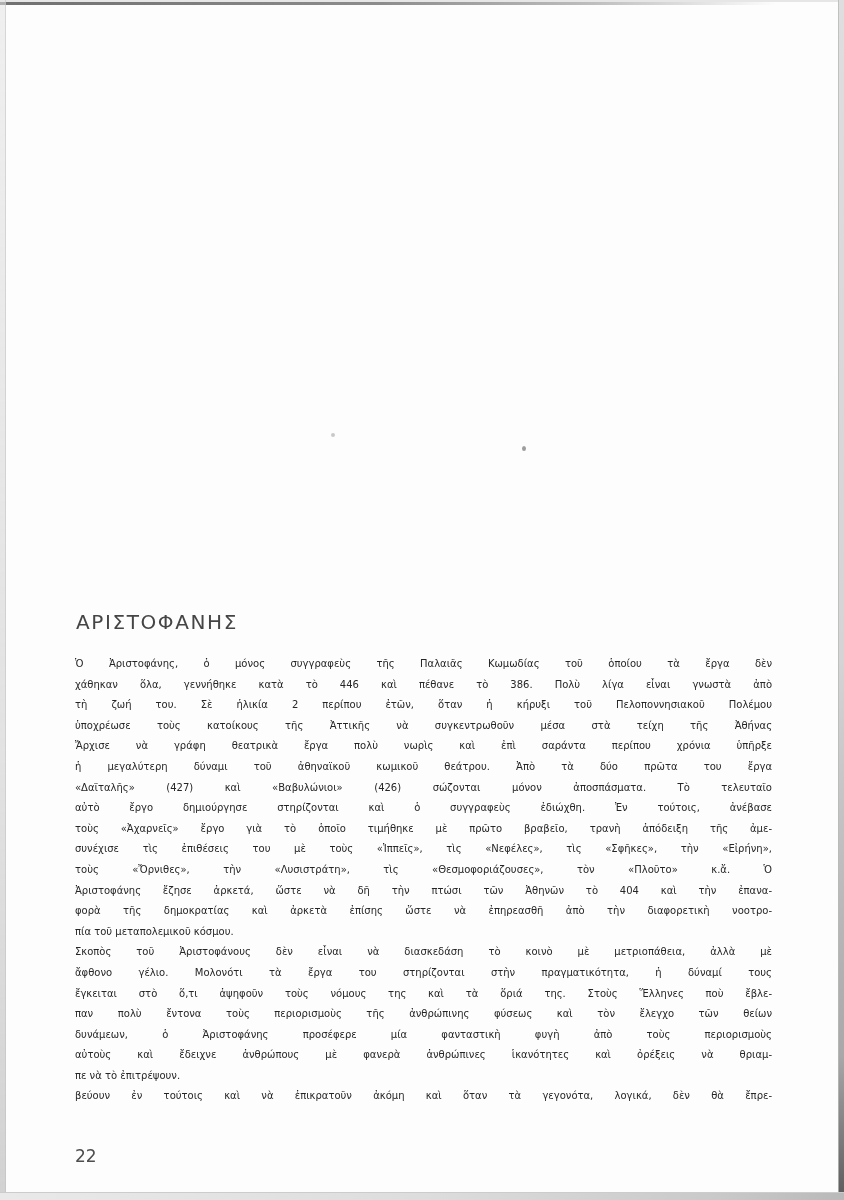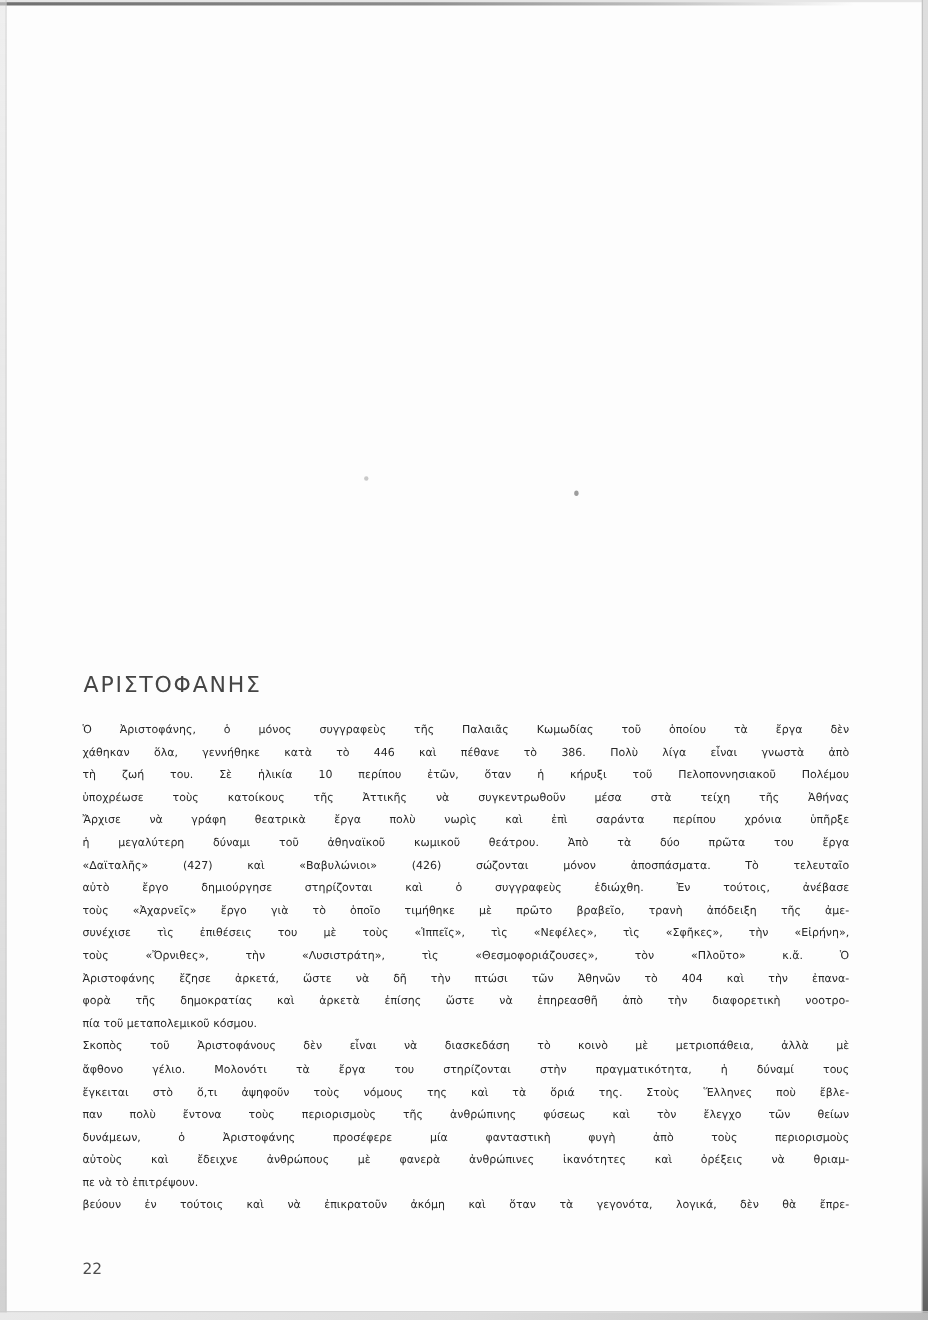--- a/index.html
+++ b/index.html
@@ -66,21 +66,21 @@
     text-align: justify;
     text-align-last: justify;
     white-space: normal;
   }
   .line.para-end {
     text-align-last: left;
   }
   .page-number {
     position: absolute;
     left: 75px; top: 1146px;
-    font-size: 14px;
+    font-size: 17px;
     color: #4e4e4e;
     text-align: center;
   }
 </style>
 </head>
 <body>
 
 <div class="page">
 
   <div class="edge-top-light"></div>
@@ -89,21 +89,21 @@
   <div class="edge-right"></div>
   <div class="edge-bottom"></div>
   <div class="speck speck-1"></div>
   <div class="speck speck-2"></div>
 
   <h1 class="heading">ΑΡΙΣΤΟΦΑΝΗΣ</h1>
   <div class="body-text">
       <div class="paragraph">
         <div class="line">Ὁ Ἀριστοφάνης, ὁ μόνος συγγραφεὺς τῆς Παλαιᾶς Κωμωδίας τοῦ ὁποίου τὰ ἔργα δὲν</div>
         <div class="line">χάθηκαν ὅλα, γεννήθηκε κατὰ τὸ 446 καὶ πέθανε τὸ 386. Πολὺ λίγα εἶναι γνωστὰ ἀπὸ</div>
-        <div class="line">τὴ ζωή του. Σὲ ἡλικία 10 περίπου ἐτῶν, ὅταν ἡ κήρυξι τοῦ Πελοποννησιακοῦ Πολέμου</div>
+        <div class="line">τὴ ζωή του. Σὲ ἡλικία 2 περίπου ἐτῶν, ὅταν ἡ κήρυξι τοῦ Πελοποννησιακοῦ Πολέμου</div>
         <div class="line">ὑποχρέωσε τοὺς κατοίκους τῆς Ἀττικῆς νὰ συγκεντρωθοῦν μέσα στὰ τείχη τῆς Ἀθήνας</div>
         <div class="line">Ἄρχισε νὰ γράφη θεατρικὰ ἔργα πολὺ νωρὶς καὶ ἐπὶ σαράντα περίπου χρόνια ὑπῆρξε</div>
         <div class="line">ἡ μεγαλύτερη δύναμι τοῦ ἀθηναϊκοῦ κωμικοῦ θεάτρου. Ἀπὸ τὰ δύο πρῶτα του ἔργα</div>
         <div class="line">«Δαϊταλῆς» (427) καὶ «Βαβυλώνιοι» (426) σώζονται μόνον ἀποσπάσματα. Τὸ τελευταῖο</div>
         <div class="line">αὐτὸ ἔργο δημιούργησε στηρίζονται καὶ ὁ συγγραφεὺς ἐδιώχθη. Ἐν τούτοις, ἀνέβασε</div>
         <div class="line">τοὺς «Ἀχαρνεῖς» ἔργο γιὰ τὸ ὁποῖο τιμήθηκε μὲ πρῶτο βραβεῖο, τρανὴ ἀπόδειξη τῆς ἀμε-</div>
         <div class="line">συνέχισε τὶς ἐπιθέσεις του μὲ τοὺς «Ἱππεῖς», τὶς «Νεφέλες», τὶς «Σφῆκες», τὴν «Εἰρήνη»,</div>
         <div class="line">τοὺς «Ὄρνιθες», τὴν «Λυσιστράτη», τὶς «Θεσμοφοριάζουσες», τὸν «Πλοῦτο» κ.ἄ. Ὁ</div>
         <div class="line">Ἀριστοφάνης ἔζησε ἀρκετά, ὥστε νὰ δῆ τὴν πτώσι τῶν Ἀθηνῶν τὸ 404 καὶ τὴν ἐπανα-</div>
         <div class="line">φορὰ τῆς δημοκρατίας καὶ ἀρκετὰ ἐπίσης ὥστε νὰ ἐπηρεασθῆ ἀπὸ τὴν διαφορετικὴ νοοτρο-</div>

